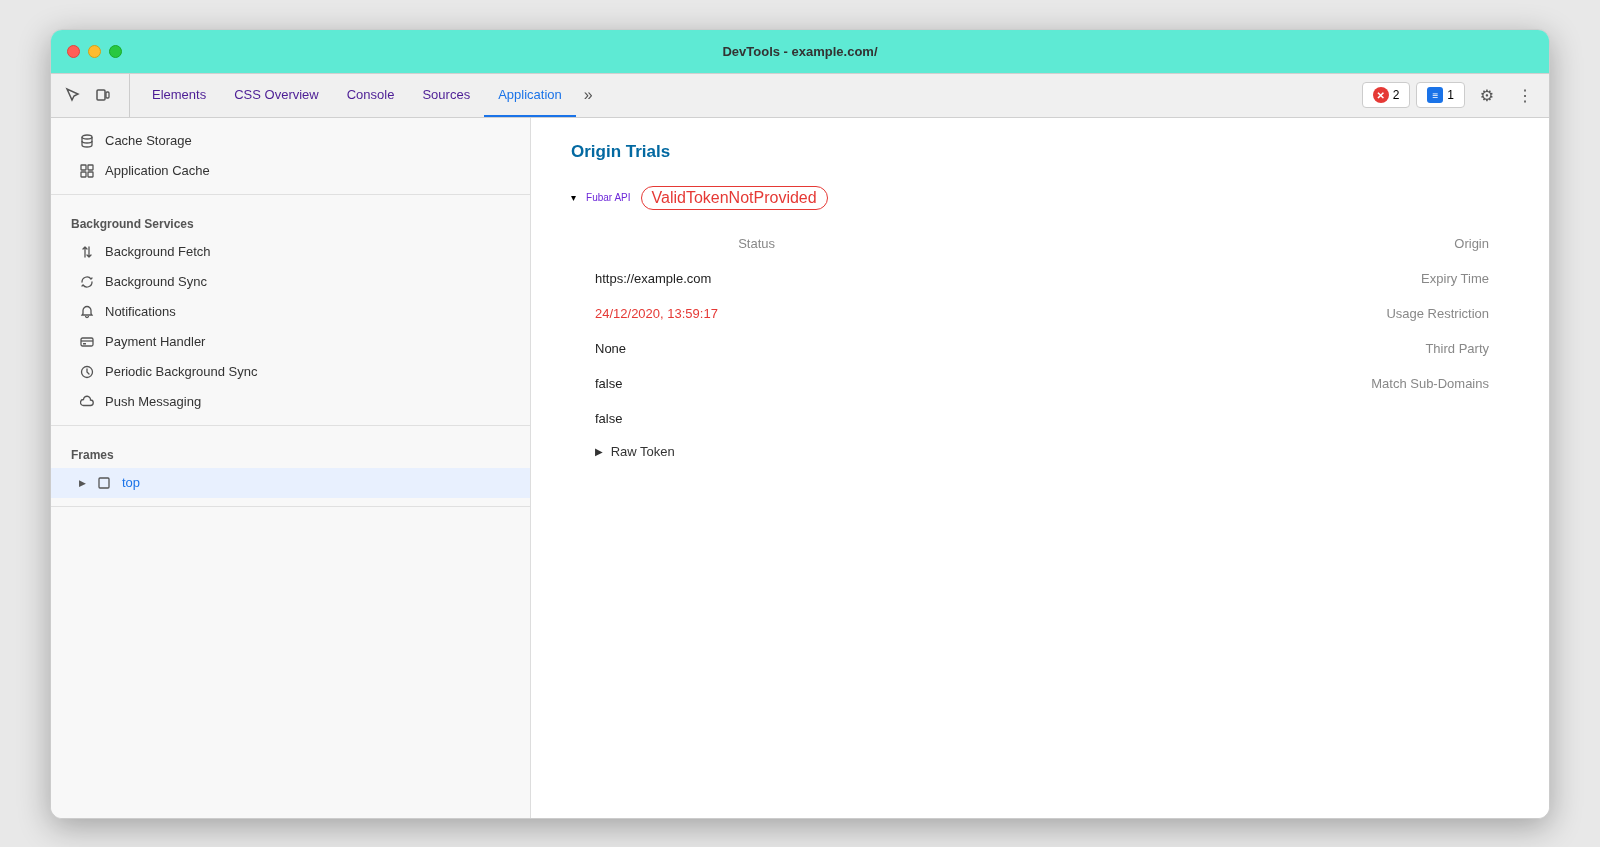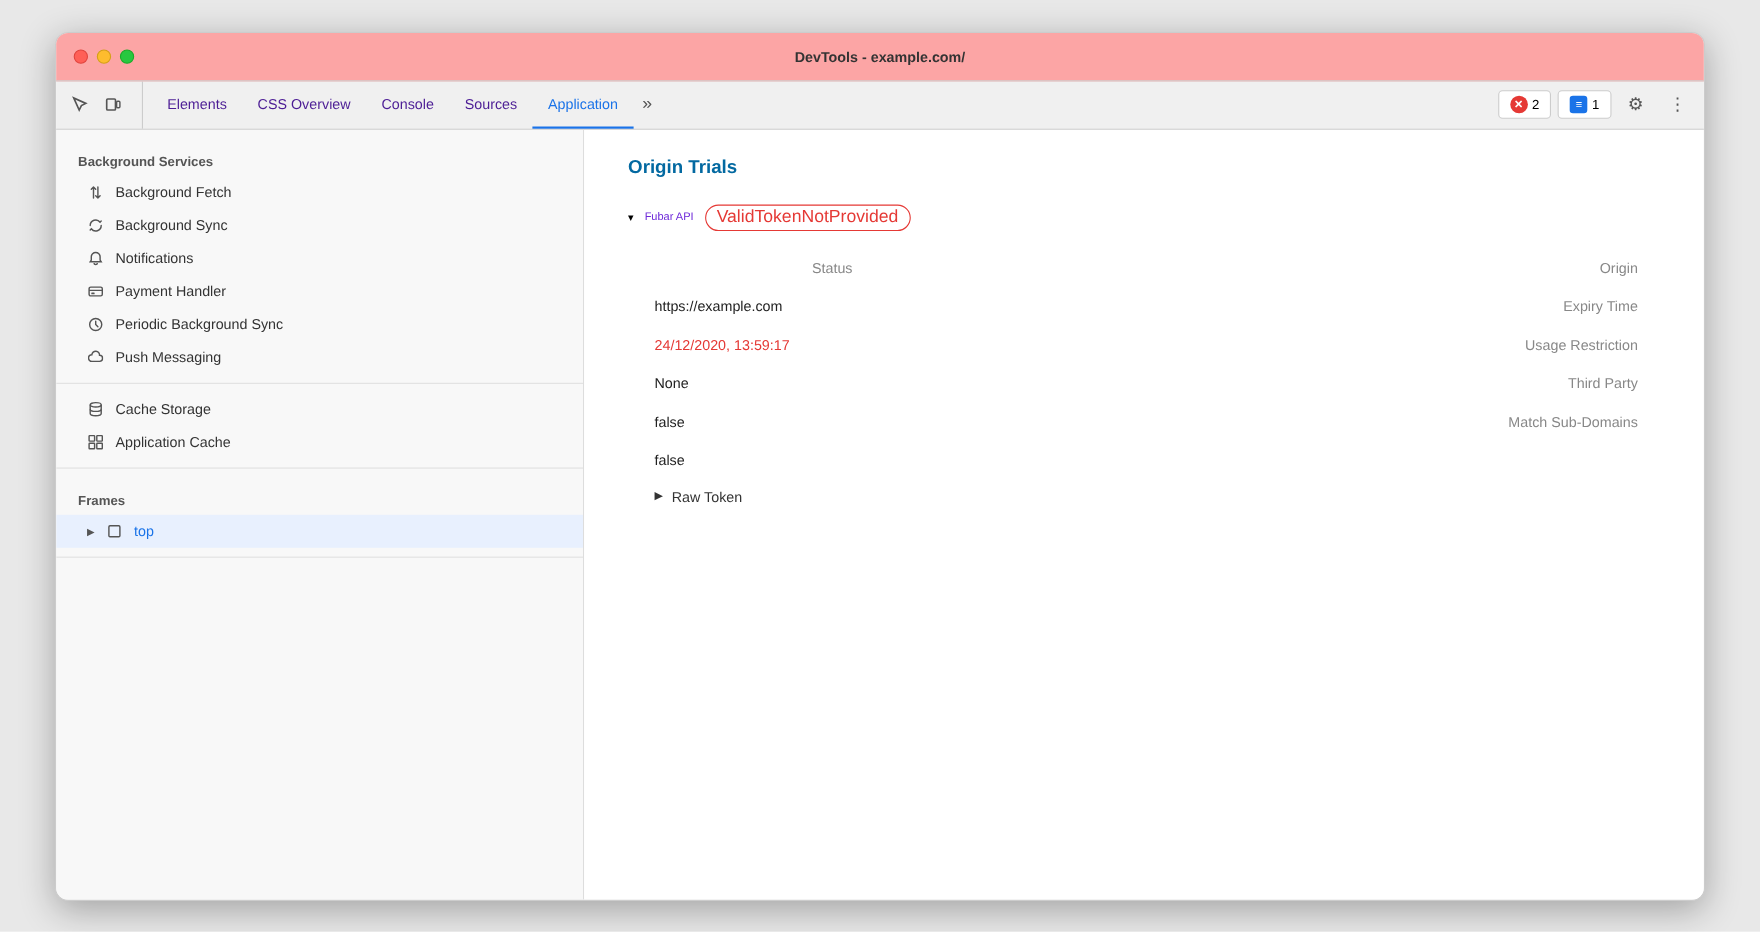--- a/index.html
+++ b/index.html
@@ -16,21 +16,21 @@
       height: 790px;
       background: #f5f5f5;
       border-radius: 12px;
       box-shadow: 0 8px 32px rgba(0,0,0,0.3);
       overflow: hidden;
       display: flex;
       flex-direction: column;
       border: 1px solid #ccc;
     }
     .titlebar {
-      background: #fca5a5;
+      background: #5eead4;
       border-bottom: 1px solid #d0d0d0;
       height: 44px;
       display: flex;
       align-items: center;
       padding: 0 16px;
       flex-shrink: 0;
       position: relative;
     }
     .traffic-lights {
       display: flex;
@@ -350,77 +350,20 @@
       <div class="gear-btn">⚙</div>
       <div class="more-btn">⋮</div>
     </div>
   </div>
 
   <div class="content">
 
     <div class="sidebar">
 
       <div class="sidebar-section-items">
-        <div class="sidebar-section-header">Background Services</div>
-        <div class="sidebar-item">
-          <div class="sidebar-item-icon">
-            <svg width="14" height="14" viewBox="0 0 14 14" fill="none">
-              <path d="M5 2L5 12M5 2L3 4M5 2L7 4" stroke="#555" stroke-width="1.3" stroke-linecap="round"></path>
-              <path d="M9 12L9 2M9 12L7 10M9 12L11 10" stroke="#555" stroke-width="1.3" stroke-linecap="round"></path>
-            </svg>
-          </div>
-          <span>Background Fetch</span>
-        </div>
-        <div class="sidebar-item">
-          <div class="sidebar-item-icon">
-            <svg width="14" height="14" viewBox="0 0 14 14" fill="none">
-              <path d="M2 7a5 5 0 0 1 9-3l1-1M12 7a5 5 0 0 1-9 3L2 11" stroke="#555" stroke-width="1.3" stroke-linecap="round" fill="none"></path>
-            </svg>
-          </div>
-          <span>Background Sync</span>
-        </div>
-        <div class="sidebar-item">
-          <div class="sidebar-item-icon">
-            <svg width="14" height="14" viewBox="0 0 14 14" fill="none">
-              <path d="M7 1.5a4 4 0 0 0-4 4v3l-1 1.5h10L11 8.5v-3a4 4 0 0 0-4-4Z" stroke="#555" stroke-width="1.3" fill="none"></path>
-              <path d="M5.5 11a1.5 1.5 0 0 0 3 0" stroke="#555" stroke-width="1.3" fill="none"></path>
-            </svg>
-          </div>
-          <span>Notifications</span>
-        </div>
-        <div class="sidebar-item">
-          <div class="sidebar-item-icon">
-            <svg width="14" height="14" viewBox="0 0 14 14" fill="none">
-              <rect x="1" y="3" width="12" height="8" rx="1.5" stroke="#555" stroke-width="1.3"></rect>
-              <path d="M1 6h12" stroke="#555" stroke-width="1.3"></path>
-              <rect x="3" y="8" width="3" height="1.5" rx="0.3" fill="#555"></rect>
-            </svg>
-          </div>
-          <span>Payment Handler</span>
-        </div>
-        <div class="sidebar-item">
-          <div class="sidebar-item-icon">
-            <svg width="14" height="14" viewBox="0 0 14 14" fill="none">
-              <circle cx="7" cy="7" r="5.5" stroke="#555" stroke-width="1.3"></circle>
-              <path d="M7 4v3l2 2" stroke="#555" stroke-width="1.3" stroke-linecap="round"></path>
-            </svg>
-          </div>
-          <span>Periodic Background Sync</span>
-        </div>
-        <div class="sidebar-item">
-          <div class="sidebar-item-icon">
-            <svg width="14" height="14" viewBox="0 0 14 14" fill="none">
-              <path d="M3.5 10.5A3 3 0 0 1 3.5 4.5a3.5 3.5 0 0 1 7 .5A2.5 2.5 0 0 1 10.5 10.5H3.5Z" stroke="#555" stroke-width="1.3" fill="none"></path>
-            </svg>
-          </div>
-          <span>Push Messaging</span>
-        </div>
-      </div>
-
-      <div class="sidebar-section-items">
         <div class="sidebar-item">
           <div class="sidebar-item-icon">
             <svg width="14" height="14" viewBox="0 0 14 14" fill="none">
               <ellipse cx="7" cy="3" rx="5" ry="2" stroke="#555" stroke-width="1.3"></ellipse>
               <path d="M2 3v4c0 1.1 2.24 2 5 2s5-.9 5-2V3" stroke="#555" stroke-width="1.3" fill="none"></path>
               <path d="M2 7v4c0 1.1 2.24 2 5 2s5-.9 5-2V7" stroke="#555" stroke-width="1.3" fill="none"></path>
             </svg>
           </div>
           <span>Cache Storage</span>
         </div>
@@ -431,20 +374,77 @@
               <rect x="8" y="1" width="5" height="5" rx="0.5" stroke="#555" stroke-width="1.3"></rect>
               <rect x="1" y="8" width="5" height="5" rx="0.5" stroke="#555" stroke-width="1.3"></rect>
               <rect x="8" y="8" width="5" height="5" rx="0.5" stroke="#555" stroke-width="1.3"></rect>
             </svg>
           </div>
           <span>Application Cache</span>
         </div>
       </div>
 
       <div class="sidebar-section-items">
+        <div class="sidebar-section-header">Background Services</div>
+        <div class="sidebar-item">
+          <div class="sidebar-item-icon">
+            <svg width="14" height="14" viewBox="0 0 14 14" fill="none">
+              <path d="M5 2L5 12M5 2L3 4M5 2L7 4" stroke="#555" stroke-width="1.3" stroke-linecap="round"></path>
+              <path d="M9 12L9 2M9 12L7 10M9 12L11 10" stroke="#555" stroke-width="1.3" stroke-linecap="round"></path>
+            </svg>
+          </div>
+          <span>Background Fetch</span>
+        </div>
+        <div class="sidebar-item">
+          <div class="sidebar-item-icon">
+            <svg width="14" height="14" viewBox="0 0 14 14" fill="none">
+              <path d="M2 7a5 5 0 0 1 9-3l1-1M12 7a5 5 0 0 1-9 3L2 11" stroke="#555" stroke-width="1.3" stroke-linecap="round" fill="none"></path>
+            </svg>
+          </div>
+          <span>Background Sync</span>
+        </div>
+        <div class="sidebar-item">
+          <div class="sidebar-item-icon">
+            <svg width="14" height="14" viewBox="0 0 14 14" fill="none">
+              <path d="M7 1.5a4 4 0 0 0-4 4v3l-1 1.5h10L11 8.5v-3a4 4 0 0 0-4-4Z" stroke="#555" stroke-width="1.3" fill="none"></path>
+              <path d="M5.5 11a1.5 1.5 0 0 0 3 0" stroke="#555" stroke-width="1.3" fill="none"></path>
+            </svg>
+          </div>
+          <span>Notifications</span>
+        </div>
+        <div class="sidebar-item">
+          <div class="sidebar-item-icon">
+            <svg width="14" height="14" viewBox="0 0 14 14" fill="none">
+              <rect x="1" y="3" width="12" height="8" rx="1.5" stroke="#555" stroke-width="1.3"></rect>
+              <path d="M1 6h12" stroke="#555" stroke-width="1.3"></path>
+              <rect x="3" y="8" width="3" height="1.5" rx="0.3" fill="#555"></rect>
+            </svg>
+          </div>
+          <span>Payment Handler</span>
+        </div>
+        <div class="sidebar-item">
+          <div class="sidebar-item-icon">
+            <svg width="14" height="14" viewBox="0 0 14 14" fill="none">
+              <circle cx="7" cy="7" r="5.5" stroke="#555" stroke-width="1.3"></circle>
+              <path d="M7 4v3l2 2" stroke="#555" stroke-width="1.3" stroke-linecap="round"></path>
+            </svg>
+          </div>
+          <span>Periodic Background Sync</span>
+        </div>
+        <div class="sidebar-item">
+          <div class="sidebar-item-icon">
+            <svg width="14" height="14" viewBox="0 0 14 14" fill="none">
+              <path d="M3.5 10.5A3 3 0 0 1 3.5 4.5a3.5 3.5 0 0 1 7 .5A2.5 2.5 0 0 1 10.5 10.5H3.5Z" stroke="#555" stroke-width="1.3" fill="none"></path>
+            </svg>
+          </div>
+          <span>Push Messaging</span>
+        </div>
+      </div>
+
+      <div class="sidebar-section-items">
         <div class="sidebar-section-header">Frames</div>
         <div class="sidebar-item active">
           <span style="font-size:9px; color:#555;">▶</span>
           <div class="sidebar-item-icon">
             <svg width="14" height="14" viewBox="0 0 14 14" fill="none">
               <rect x="2" y="2" width="10" height="10" rx="1" stroke="#555" stroke-width="1.3"></rect>
             </svg>
           </div>
           <span>top</span>
         </div>

